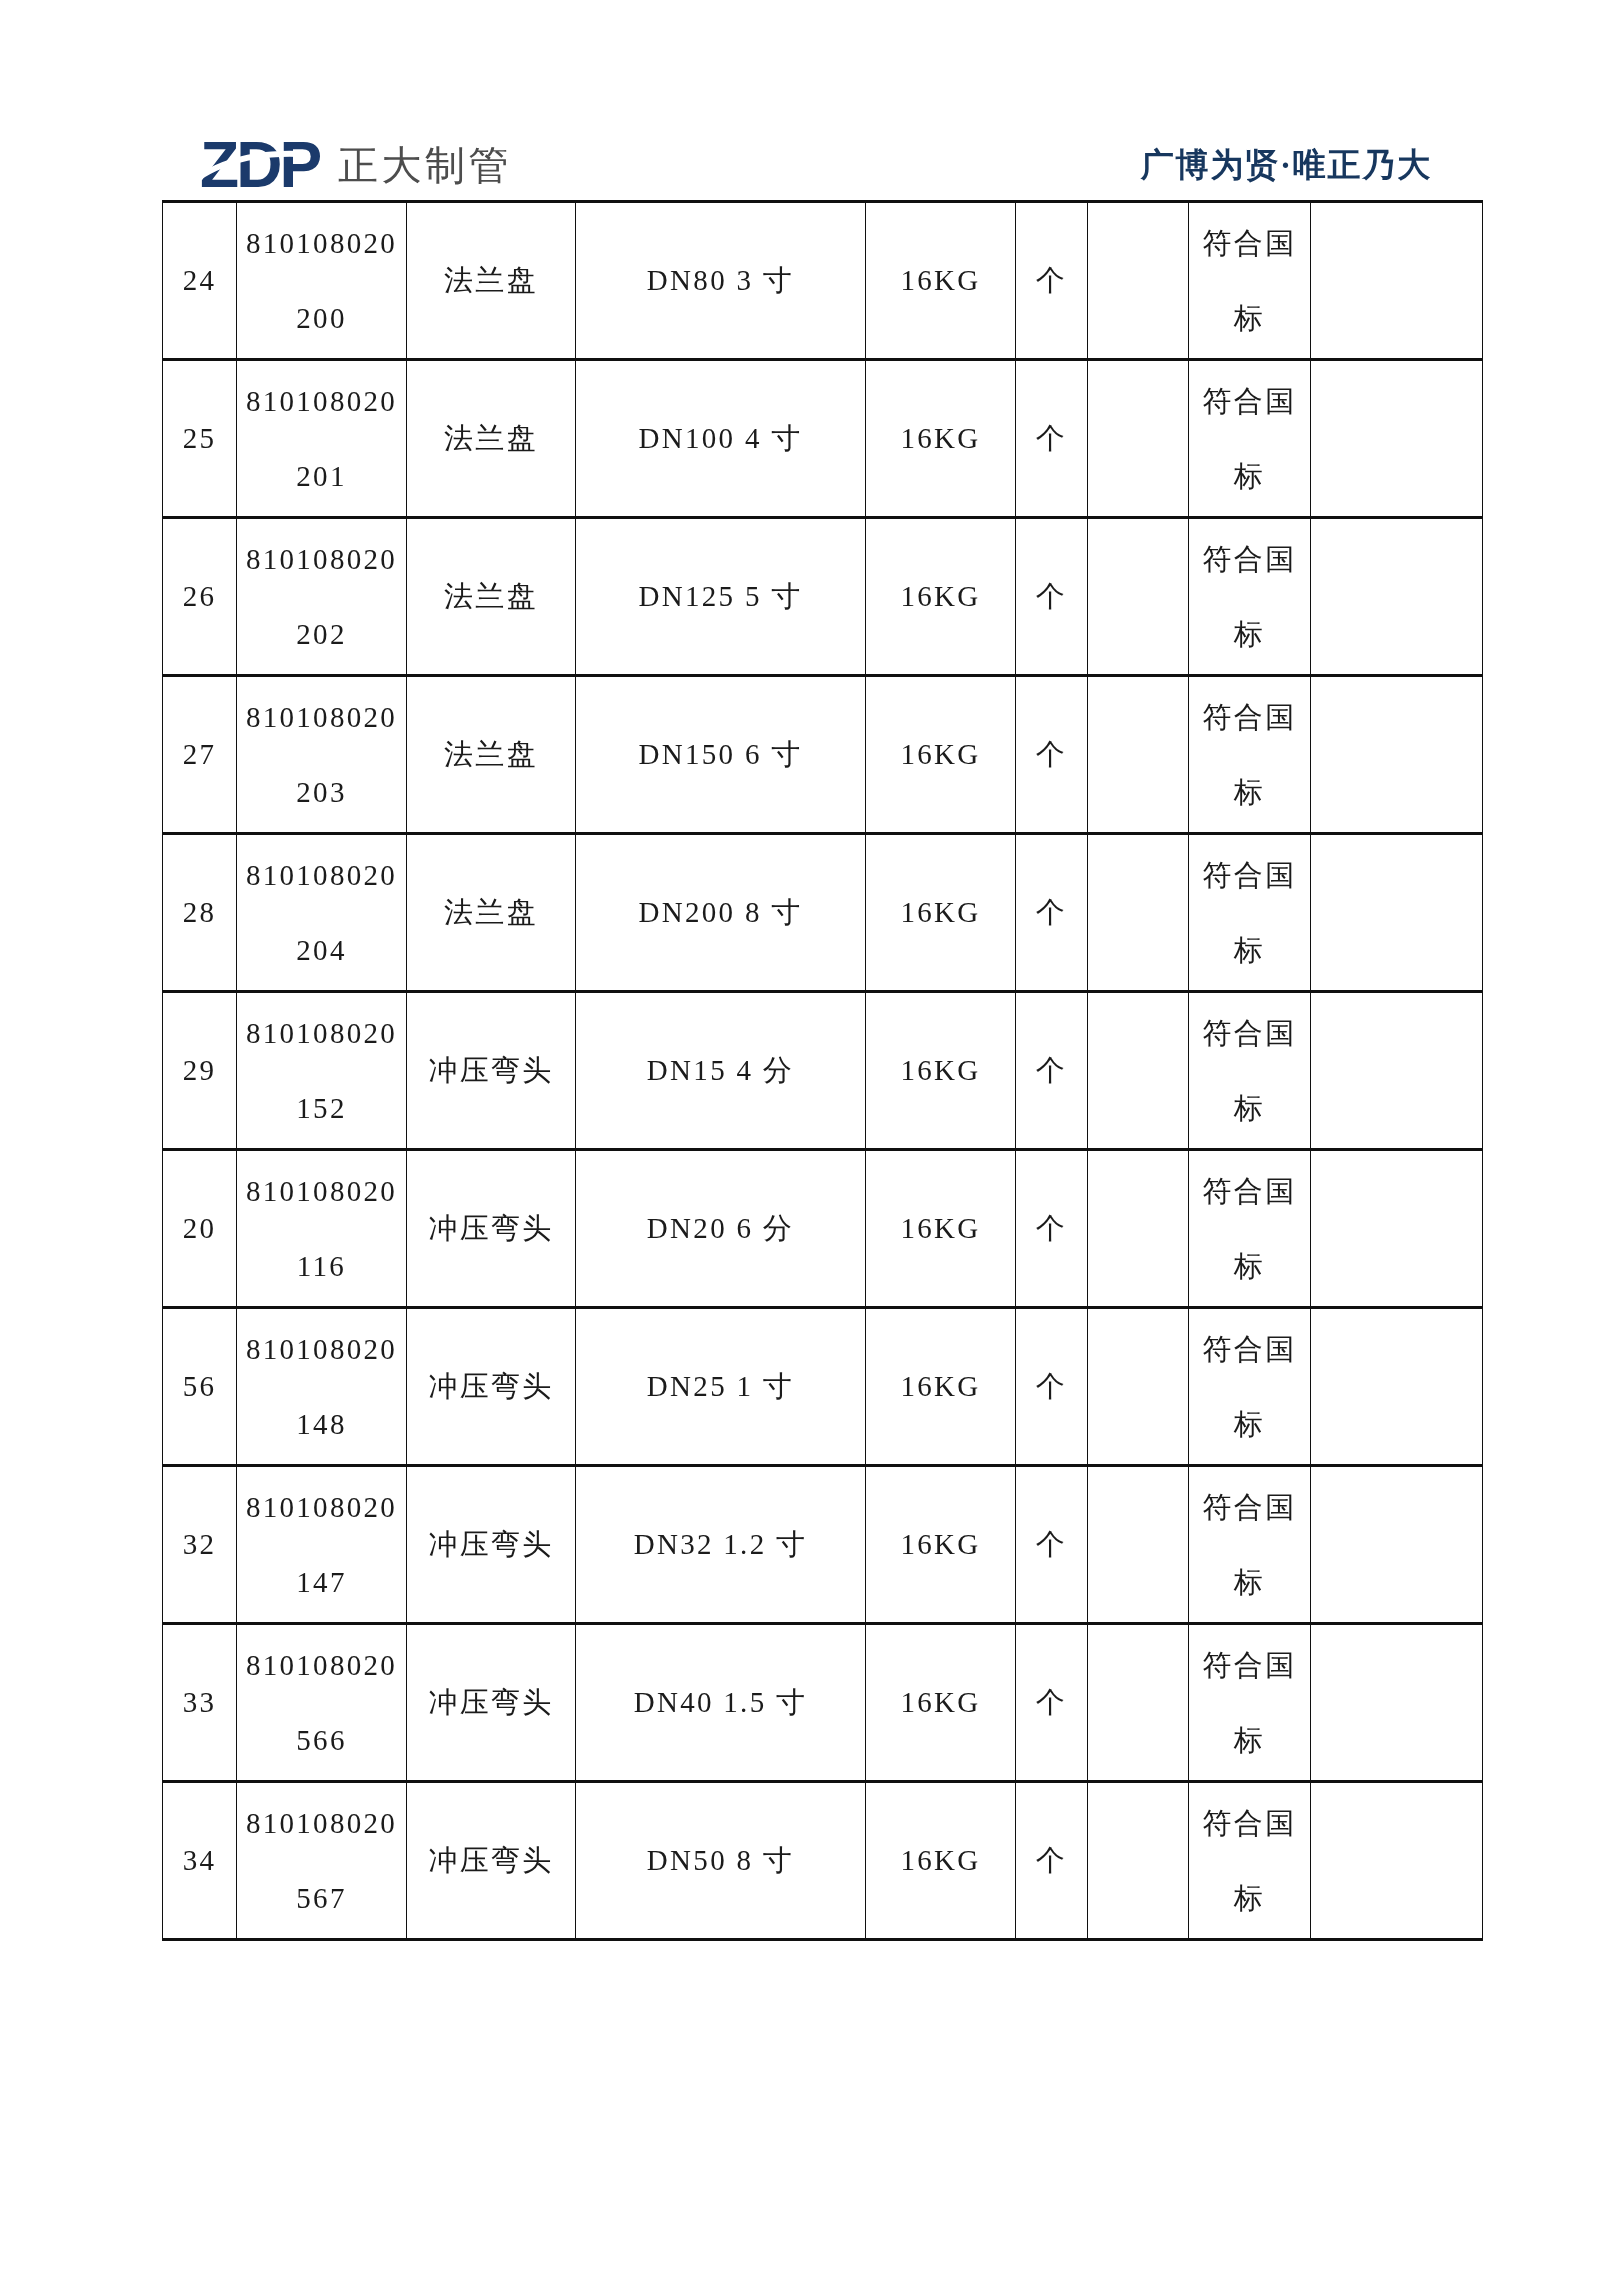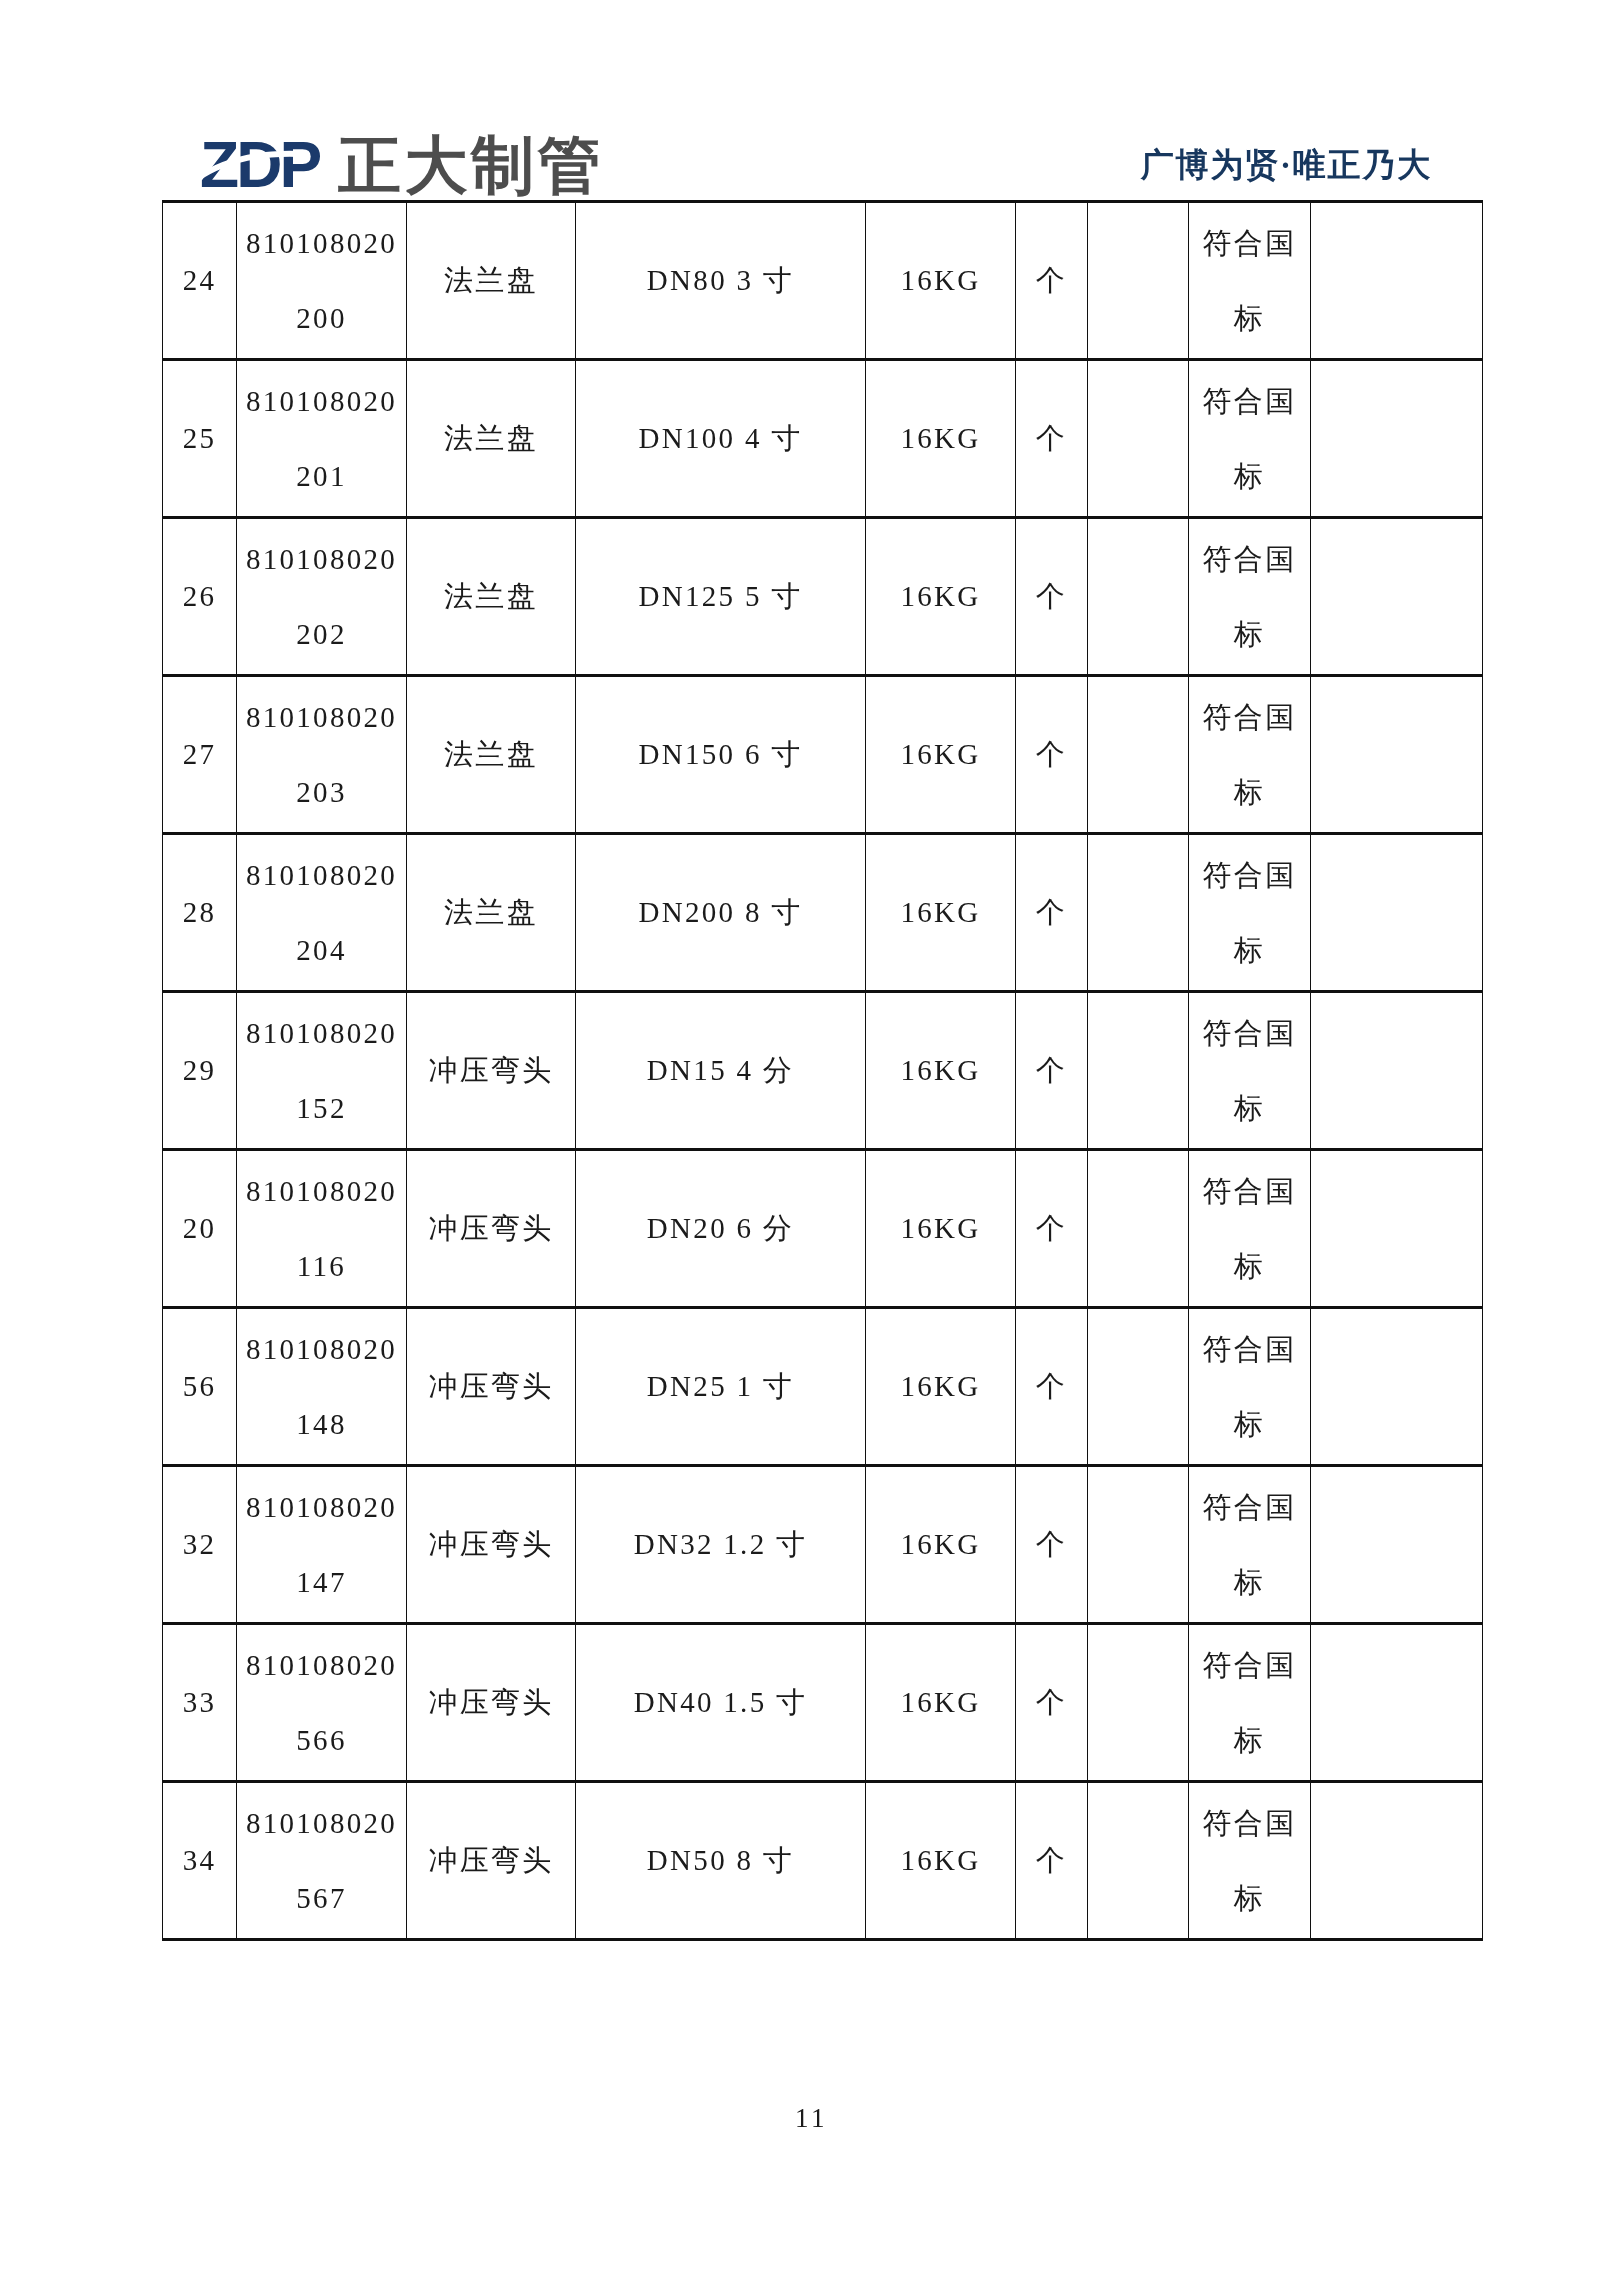--- a/index.html
+++ b/index.html
@@ -34,22 +34,22 @@
     font-family:"Liberation Sans","DejaVu Sans",sans-serif;
     font-weight:bold;
     font-size:64px;line-height:51px;
     letter-spacing:-2.9px;
     color:var(--navy);
     transform:scaleY(1.02);
   }
   .zdp-swoosh{position:absolute;left:-4.7px;bottom:4.7px;pointer-events:none;}
   .company-name{
     font-family:"Liberation Sans","DejaVu Sans",sans-serif;
-    font-weight:bold;
-    font-size:63px;line-height:51px;
+    font-weight:normal;
+    font-size:40px;line-height:51px;
     letter-spacing:3.5px;
     color:var(--company-gray);
   }
   .slogan{
     position:absolute;top:147px;right:191px;
     font-size:33px;line-height:36px;
     font-weight:bold;
     letter-spacing:1.8px;
     color:var(--slogan-navy);
     white-space:nowrap;
@@ -303,16 +303,15 @@
       <td class="c-qty"></td>
       <td class="c-remark">
             <div class="line">符合国</div>
             <div class="line">标</div>
           </td>
       <td class="c-note"></td>
     </tr>
       </tbody>
   </table>
 
-  <div class="page-number">11</div>
 
 </div>
 
 
 </body></html>

